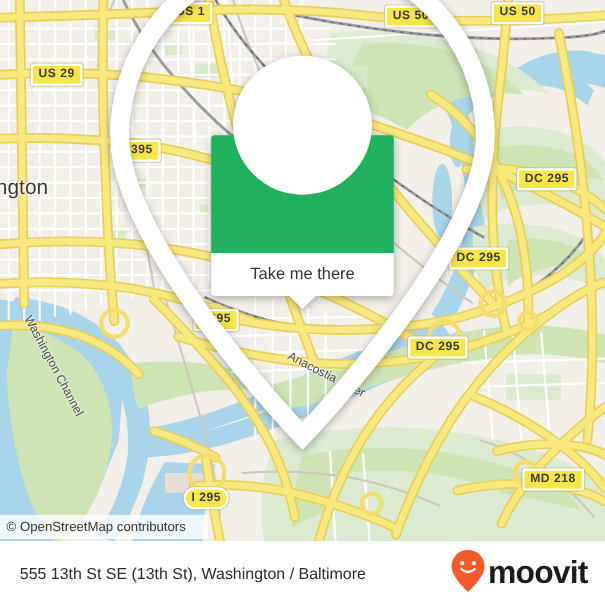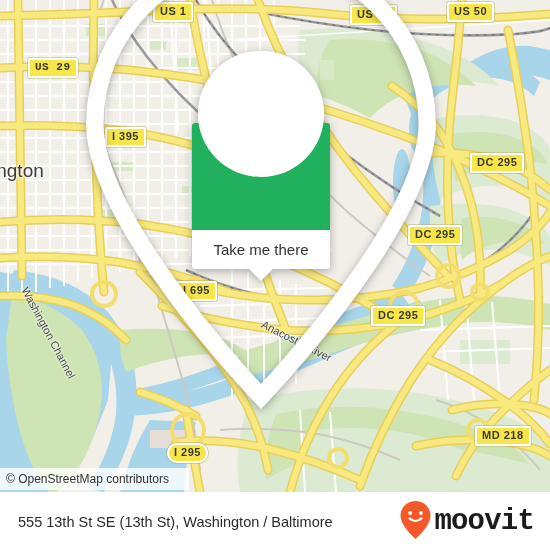--- a/index.html
+++ b/index.html
@@ -55,21 +55,21 @@
     font-size: 11px;
     white-space: nowrap;
     font-family: "Liberation Sans", sans-serif;
     text-shadow: 0 0 3px #ffffff, 0 0 3px #ffffff;
   }
 
   
   #popup {
     position: absolute;
     left: 192px; top: 123px;
-    width: 138px;
+    width: 166px;
     filter: drop-shadow(0 2px 4px rgba(0,0,0,0.30));
   }
   #popup-body {
     background: #21b05e;
     border-radius: 3px 3px 0 0;
     height: 107px;
     display: flex;
     align-items: center;
     justify-content: center;
   }
@@ -126,21 +126,21 @@
     white-space: nowrap;
     font-family: "Liberation Sans", sans-serif;
   }
   #brand { display: flex; align-items: center; gap: 2px; }
   #brandname {
     color: #1c1c1c;
     font-size: 29px;
     font-weight: bold;
     letter-spacing: -0.8px;
     line-height: 29px;
-    font-family: Liberation Mono, monospace;
+    font-family: Liberation Sans, sans-serif;
   }
 </style>
 </head>
 <body>
 
 <div id="app">
 
   <div id="map">
     <svg viewBox="0 0 550 492" xmlns="http://www.w3.org/2000/svg">
       <defs>
@@ -354,21 +354,21 @@
     </svg>
 
     <div class="placelabel" style="left:-8px; top:160px;">ington</div>
 
     <div class="waterlabel" style="left:30px; top:285px; transform: rotate(62deg); transform-origin: left top;">Washington Channel</div>
     <div class="waterlabel" style="left:265px; top:318px; transform: rotate(27deg); transform-origin: left top;">Anacostia River</div>
 
     <div class="shield" style="left:153px; top:2px;">US 1</div>
     <div class="shield" style="left:350px; top:5px;">US 50</div>
     <div class="shield" style="left:447px; top:2px;">US 50</div>
-    <div class="shield" style="left:28px; top:58px;font-family:Liberation Mono, monospace;">US 29</div>
+    <div class="shield" style="left:28px; top:58px;">US 29</div>
     <div class="shield" style="left:105px; top:127px;">I 395</div>
     <div class="shield" style="left:470px; top:153px;">DC 295</div>
     <div class="shield" style="left:408px; top:225px;">DC 295</div>
     <div class="shield" style="left:176px; top:281px;">I 695</div>
     <div class="shield" style="left:371px; top:306px;">DC 295</div>
     <div class="shield" style="left:475px; top:426px;">MD 218</div>
     <div class="shield" style="left:167px; top:443px;border-radius:10px;">I 295</div>
 
     <div id="popup">
       <div id="popup-body">

